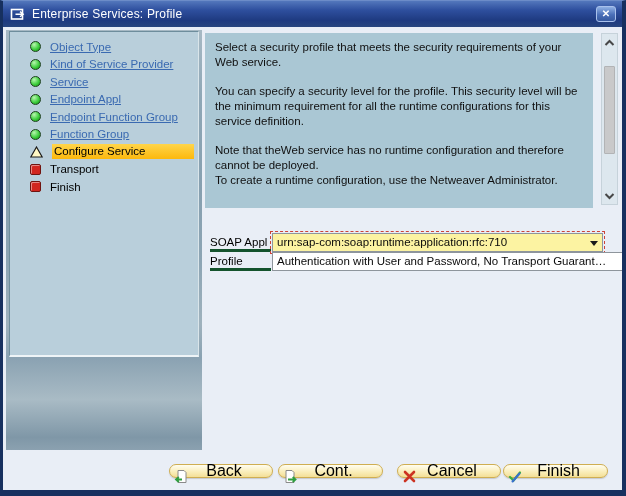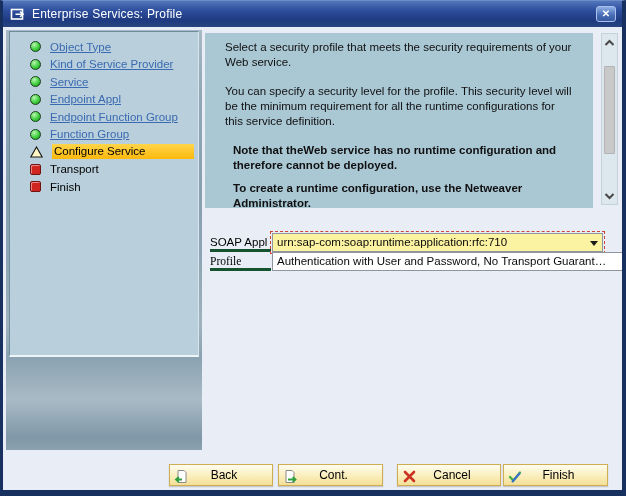--- a/index.html
+++ b/index.html
@@ -50,24 +50,24 @@
   .st-label{font-size:11.5px;color:#000;white-space:nowrap;}
   .st-link{color:#3a6ab1;text-decoration:underline;cursor:pointer;}
   .st-current{
     flex:1;margin-right:4px;padding-left:2px;height:15px;line-height:15px;
     background:linear-gradient(180deg,#ffd54a,#fcb80d);color:#000;
   }
   
   .info-panel{
     position:absolute;left:202px;top:6px;width:388px;height:175px;
     background:#aac7d4;color:#101010;font-size:11.5px;line-height:15px;
-    padding:7px 20px;
+    padding:7px 10px;
   }
   .info-panel p{margin:0 0 14px 0;}
-  .info-panel p.m0{margin:8px;font-weight:bold;}
+  .info-panel p.m0{margin:0;}
   
   .sb{
     position:absolute;left:598px;top:6px;width:17px;height:172px;
     background:#dde7ee;border:1px solid #c6d2da;
   }
   .sb-up,.sb-down{position:absolute;left:2px;width:11px;height:8px;}
   .sb-up{top:5px;}
   .sb-down{bottom:4px;}
   .sb-thumb{
     position:absolute;left:2px;top:32px;width:11px;height:88px;
@@ -85,24 +85,24 @@
   }
   .combo-arrow{
     position:absolute;right:4px;top:7px;width:0;height:0;
     border-left:4px solid transparent;border-right:4px solid transparent;
     border-top:5px solid #1a1a1a;
   }
   .soap-combo{top:206px;width:331px;background:#fcf3a2;outline:1px dashed #cd4437;outline-offset:1px;}
   .profile-combo{top:225px;width:404px;background:#ffffff;}
   
   .btn{
-    position:absolute;top:437px;height:22px;display:flex;align-items:center;
-    border:1px solid #cfae52;border-radius:0;
+    position:absolute;top:437px;height:14px;display:flex;align-items:center;
+    border:1px solid #cfae52;border-radius:9px;
     background:linear-gradient(180deg,#fffdf0,#faeebb 55%,#f3df97);
-    box-shadow:0 1px 1px rgba(90,90,90,.25);font-size:12px;color:#000;cursor:pointer;
+    box-shadow:0 1px 1px rgba(90,90,90,.25);font-size:16px;color:#000;cursor:pointer;
   }
   .btn .b-icon{position:absolute;left:4px;top:4px;width:15px;height:15px;}
   .btn .b-label{flex:1;text-align:center;padding-left:10px;padding-right:4px;}
   .btn-back{left:166px;width:104px;}
   .btn-cont{left:275px;width:105px;}
   .btn-cancel{left:394px;width:104px;}
   .btn-finish{left:500px;width:105px;}
 </style>
 </head>
 <body>
@@ -181,21 +181,21 @@
         <polyline points="1.5,2 5.5,6 9.5,2" fill="none" stroke="#474747" stroke-width="2"></polyline>
       </svg>
     </div>
 
     <div class="field-label" style="top:206px;">SOAP Appl</div>
     <div class="combo soap-combo">
       <span>urn:sap-com:soap:runtime:application:rfc:710</span>
       <span class="combo-arrow"></span>
     </div>
 
-    <div class="field-label" style="top:225px;font-family:Liberation Serif, serif;">Profile</div>
+    <div class="field-label" style="top:225px;">Profile</div>
     <div class="combo profile-combo">
       <span>Authentication with User and Password, No Transport Guarant…</span>
       <span class="combo-arrow"></span>
     </div>
 
     <div class="btn btn-back">
       <svg class="b-icon" viewBox="0 0 15 15">
         <path d="M4 1.5 h6 l2 2 v10 h-8 z" fill="#ffffff" stroke="#8a8a8a" stroke-width="1"></path>
         <path d="M8 10.5 H2.5 M4.8 8 L2 10.5 L4.8 13" fill="none" stroke="#2f9e3f" stroke-width="1.8"></path>
       </svg>

